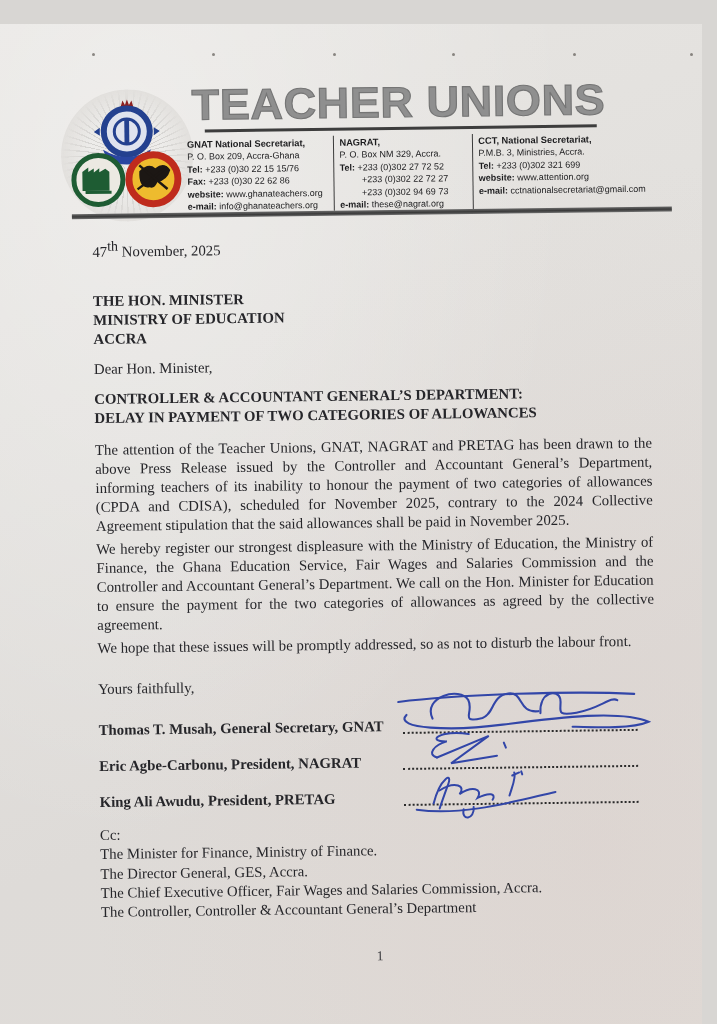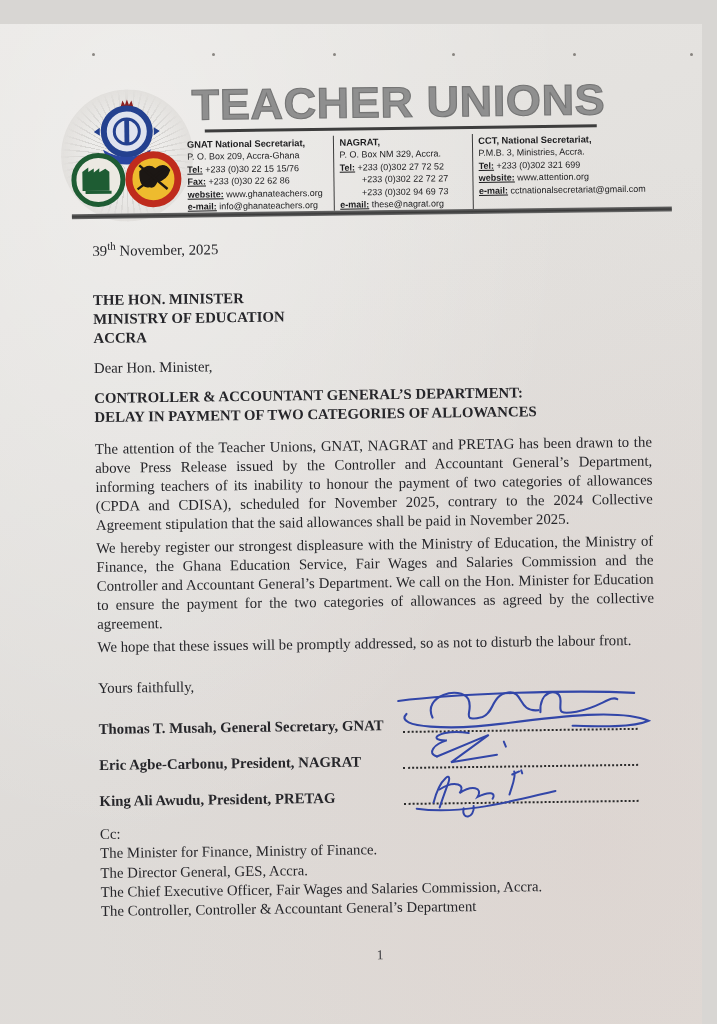--- a/index.html
+++ b/index.html
@@ -37,28 +37,28 @@
     color:#8f8f8f;-webkit-text-stroke:1.1px #757575;letter-spacing:.5px;
     transform:scaleX(1.05);transform-origin:center;white-space:nowrap;
   }
   .title-rule{width:392px;height:3px;background:#3d3d3d;margin:3px 0 0 18px;}
   .columns{display:flex;margin-top:5px;font-family:"Liberation Sans",sans-serif;font-size:9px;line-height:12.4px;color:#1c1c1e;}
   .col{padding:1px 4px 0 0;white-space:nowrap;}
   .col.c0{width:148px;}
   .col.c1{width:134px;border-left:1.5px solid #3c3c3c;padding-left:5px;}
   .col.c2{width:196px;border-left:1.5px solid #3c3c3c;padding-left:5px;}
   .col-name{font-weight:bold;font-size:9.3px;}
-  .clabel{font-weight:bold;text-decoration:underline;}
+  .clabel{font-weight:bold;}
   .cline.indent{padding-left:22px;}
   .head-rule{position:absolute;left:72px;top:130px;width:600px;height:5px;background:linear-gradient(#6a6a6a,#3a3a3a 55%,#707070);}
 
   
   .main{position:absolute;left:92px;top:210px;width:557px;font-size:14.8px;line-height:19px;}
   .date-line{margin-top:3px;}
-  .date-line sup{font-size:11px;}
+  .date-line sup{font-size:14px;}
   .recipient{margin-top:30px;font-weight:bold;}
   .salutation{margin-top:11px;}
   .subject{margin-top:11px;font-weight:bold;}
   .para{margin:13px 0 0;text-align:justify;}
   .para + .para{margin-top:4px;}
   .closing{margin-top:22px;}
 
   .sig-block{margin-top:19px;}
   .sig-row{display:flex;align-items:flex-end;height:22px;margin-bottom:14px;}
   .sig-name{flex:0 0 302px;font-weight:bold;}
@@ -146,21 +146,21 @@
             <div class="cline"><span class="clabel">e-mail:</span> <span>cctnationalsecretariat@gmail.com</span></div>
           </div>
         </div>
       </div>
 
       <div class="head-rule"></div>
     </header>
 
     <main class="main">
 
-      <div class="date-line"><span>39</span><sup>th</sup><span> November, 2025</span></div>
+      <div class="date-line"><span>47</span><sup>th</sup><span> November, 2025</span></div>
 
       <div class="recipient">
         <div>THE HON. MINISTER</div>
         <div>MINISTRY OF EDUCATION</div>
         <div>ACCRA</div>
       </div>
 
       <div class="salutation">Dear Hon. Minister,</div>
 
       <div class="subject">

